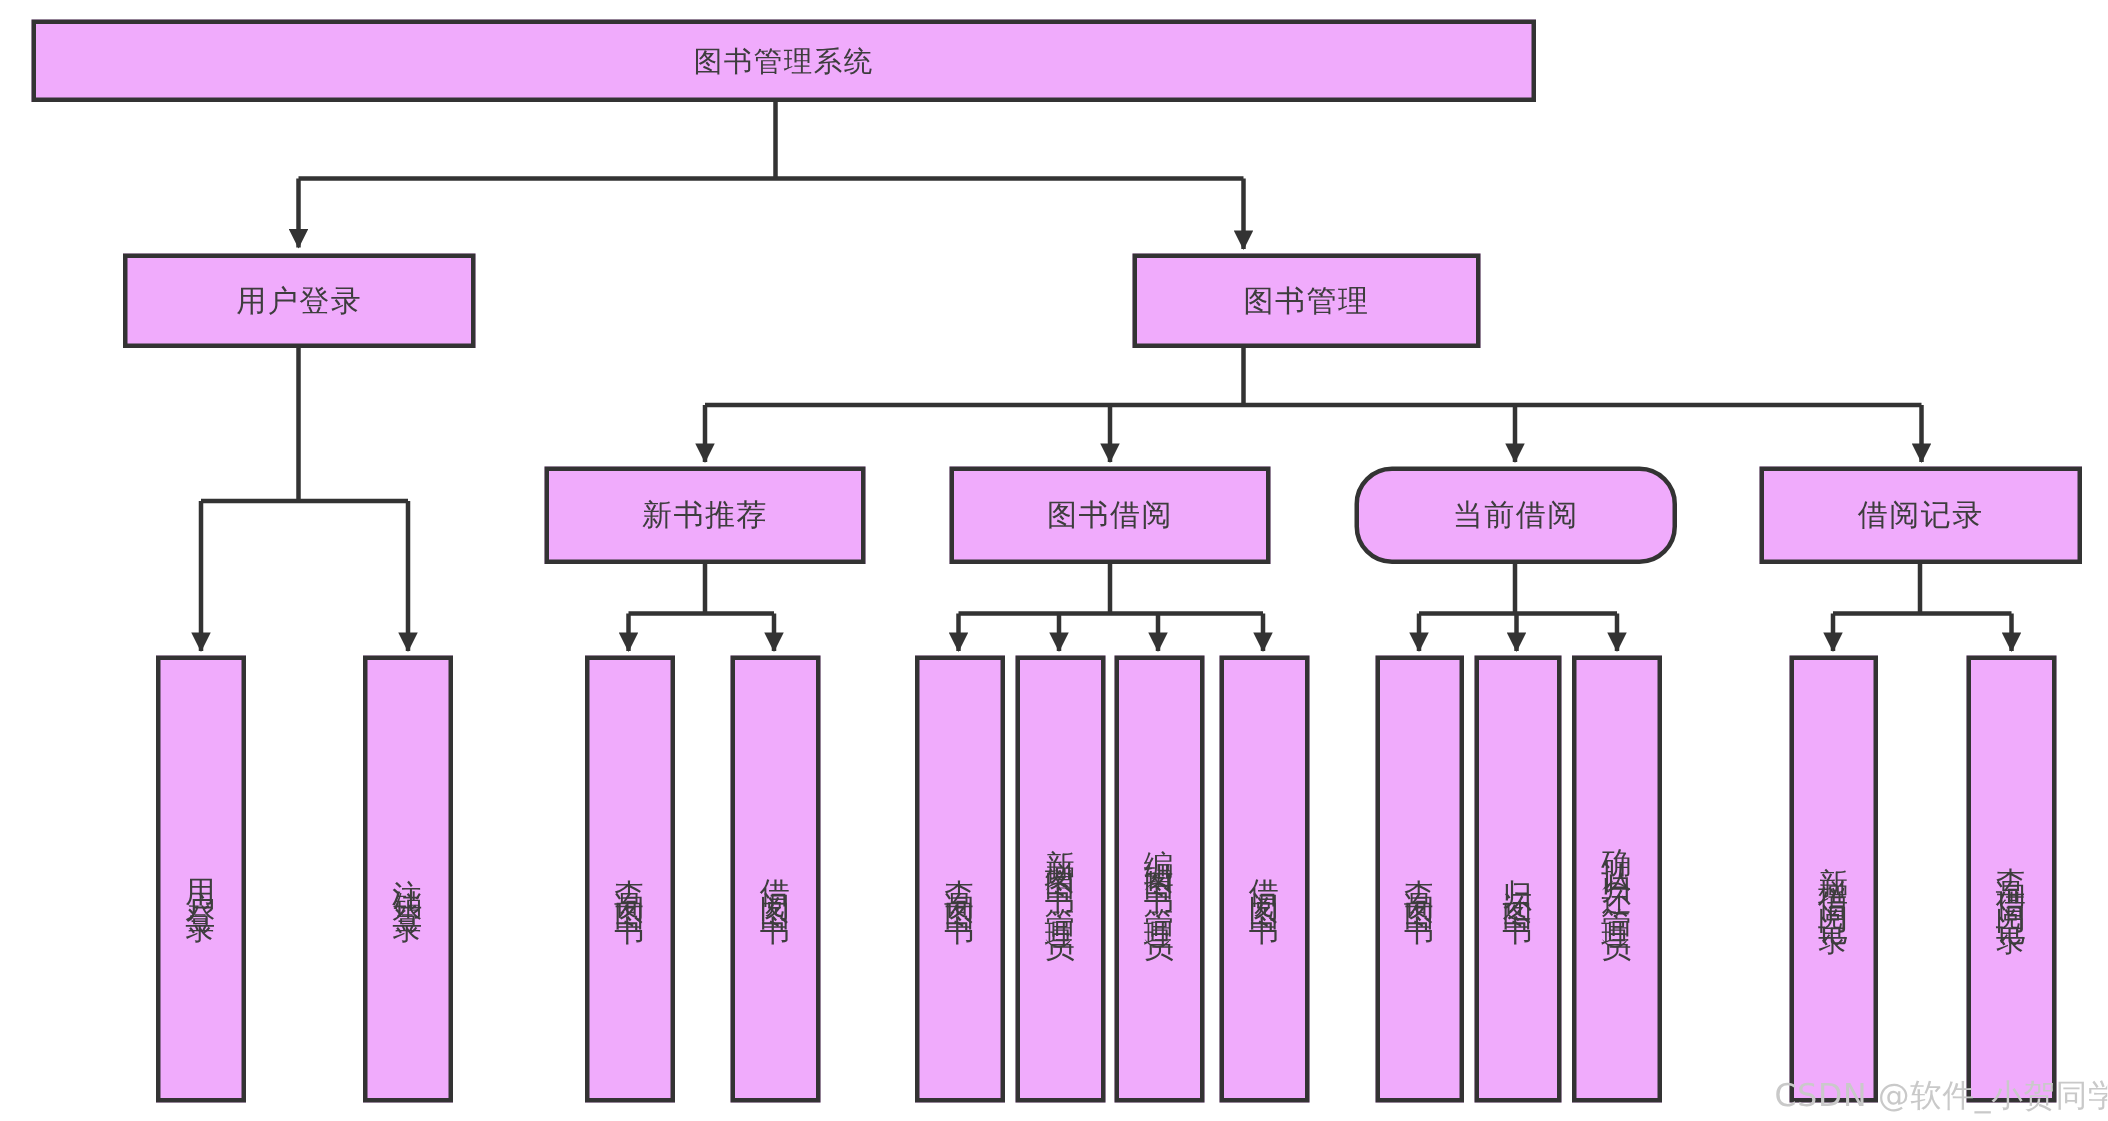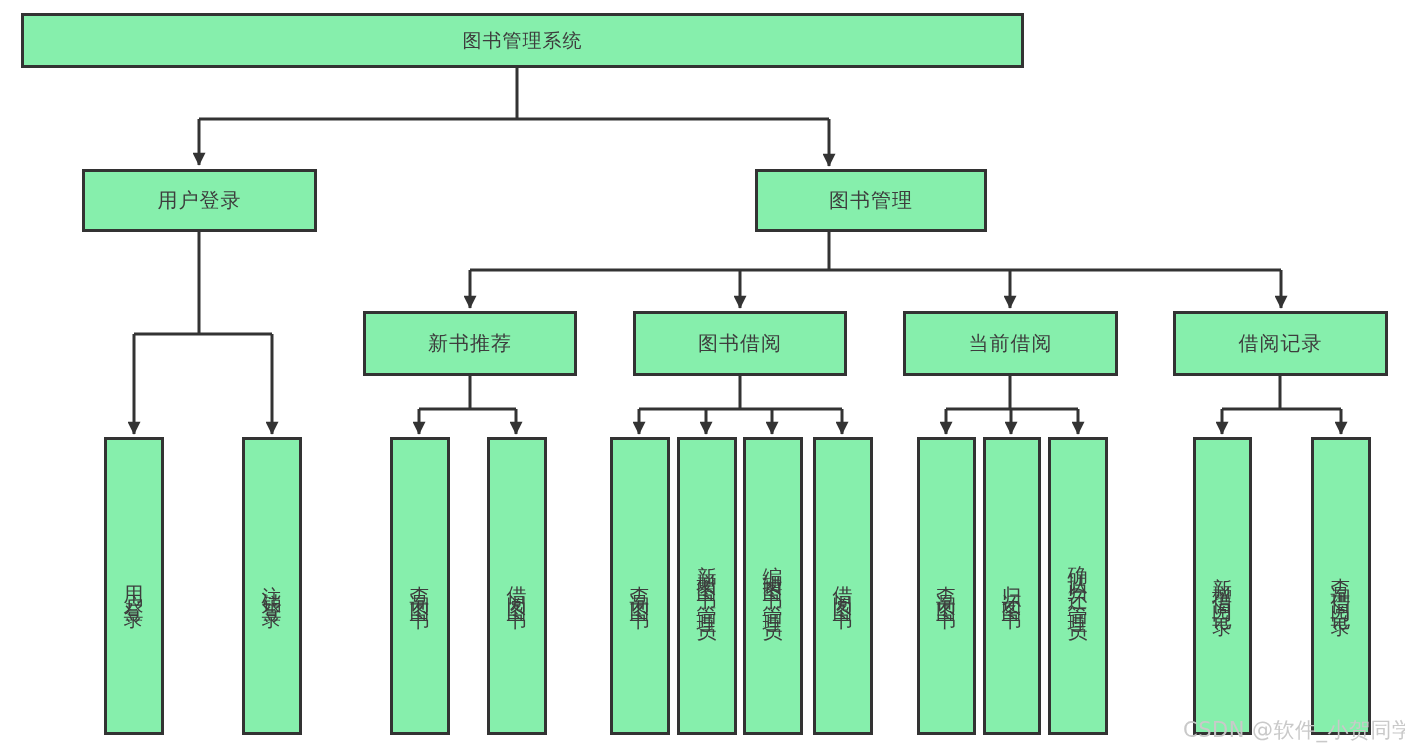--- a/index.html
+++ b/index.html
@@ -14,21 +14,21 @@
   }
   .connectors {
     position: absolute;
     left: 0; top: 0;
     width: 1405px; height: 747px;
     pointer-events: none;
   }
   .node {
     position: absolute;
     box-sizing: border-box;
-    background: #86efac;
+    background: #f0abfc;
     border: 3px solid #333333;
     display: flex;
     align-items: center;
     justify-content: center;
     text-align: center;
   }
   .h-node { font-size: 20px; letter-spacing: 1px; }
   .root-node { font-size: 19px; }
   .v-node .vtext {
     writing-mode: vertical-rl;
@@ -108,21 +108,21 @@
   <div class="node h-node" style="left:713px; top:169px; width:232px; height:63px;margin-left:42px;">
     <span>图书管理</span>
   </div>
 
   <div class="node h-node" style="left:363px; top:311px; width:214px; height:65px;">
     <span>新书推荐</span>
   </div>
   <div class="node h-node" style="left:633px; top:311px; width:214px; height:65px;">
     <span>图书借阅</span>
   </div>
-  <div class="node h-node" style="left:903px; top:311px; width:215px; height:65px;">
+  <div class="node h-node" style="left:903px; top:311px; width:215px; height:65px;border-radius:25px;">
     <span>当前借阅</span>
   </div>
   <div class="node h-node" style="left:1173px; top:311px; width:215px; height:65px;">
     <span>借阅记录</span>
   </div>
 
   <div class="node v-node" style="left:104px; top:437px; width:60px; height:298px;">
     <span class="vtext">用户登录</span>
   </div>
   <div class="node v-node" style="left:242px; top:437px; width:60px; height:298px;">

